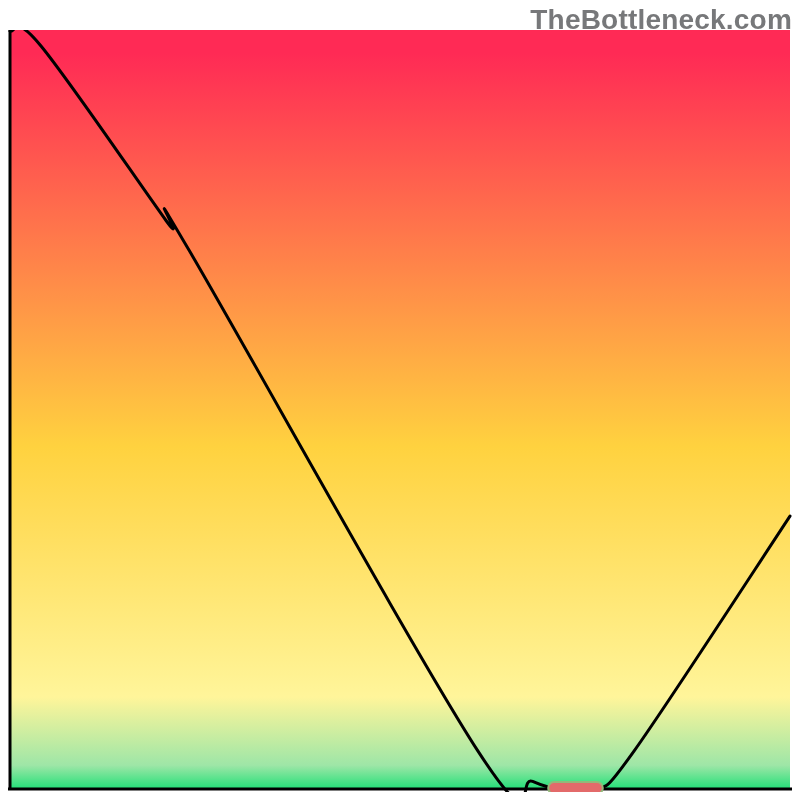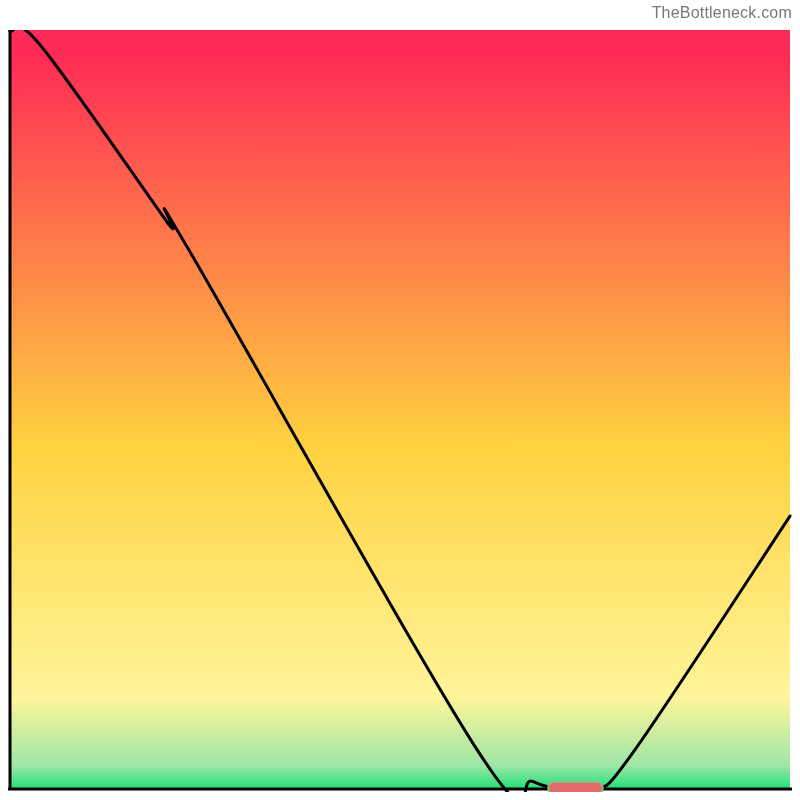--- a/index.html
+++ b/index.html
@@ -13,22 +13,22 @@
   .stage {
     position: relative;
     width: 800px;
     height: 800px;
   }
   .watermark {
     position: absolute;
     top: 4px;
     right: 8px;
     font-family: Arial, Helvetica, sans-serif;
-    font-size: 16px;
-    font-weight: 400;
+    font-size: 28px;
+    font-weight: 700;
     color: #77787a;
     letter-spacing: 0.2px;
   }
   .plot-wrap {
     position: absolute;
     left: 8px;
     top: 30px;
     width: 784px;
     height: 762px;
   }

